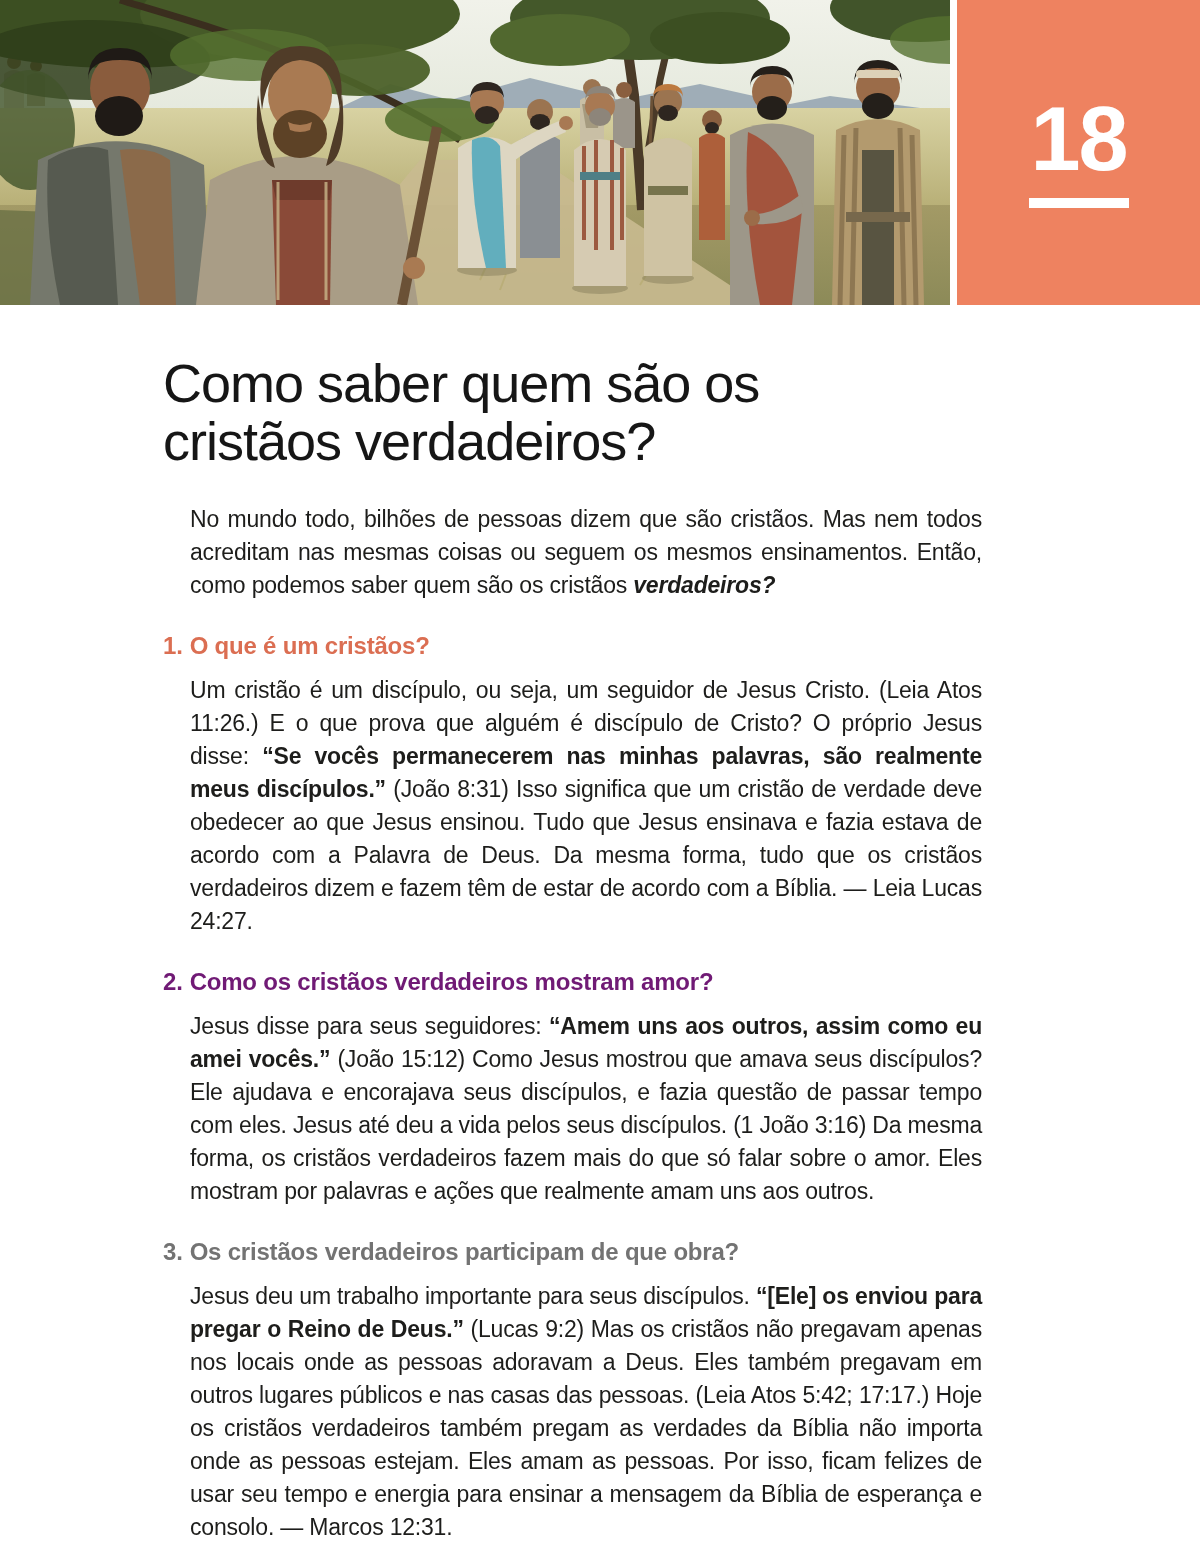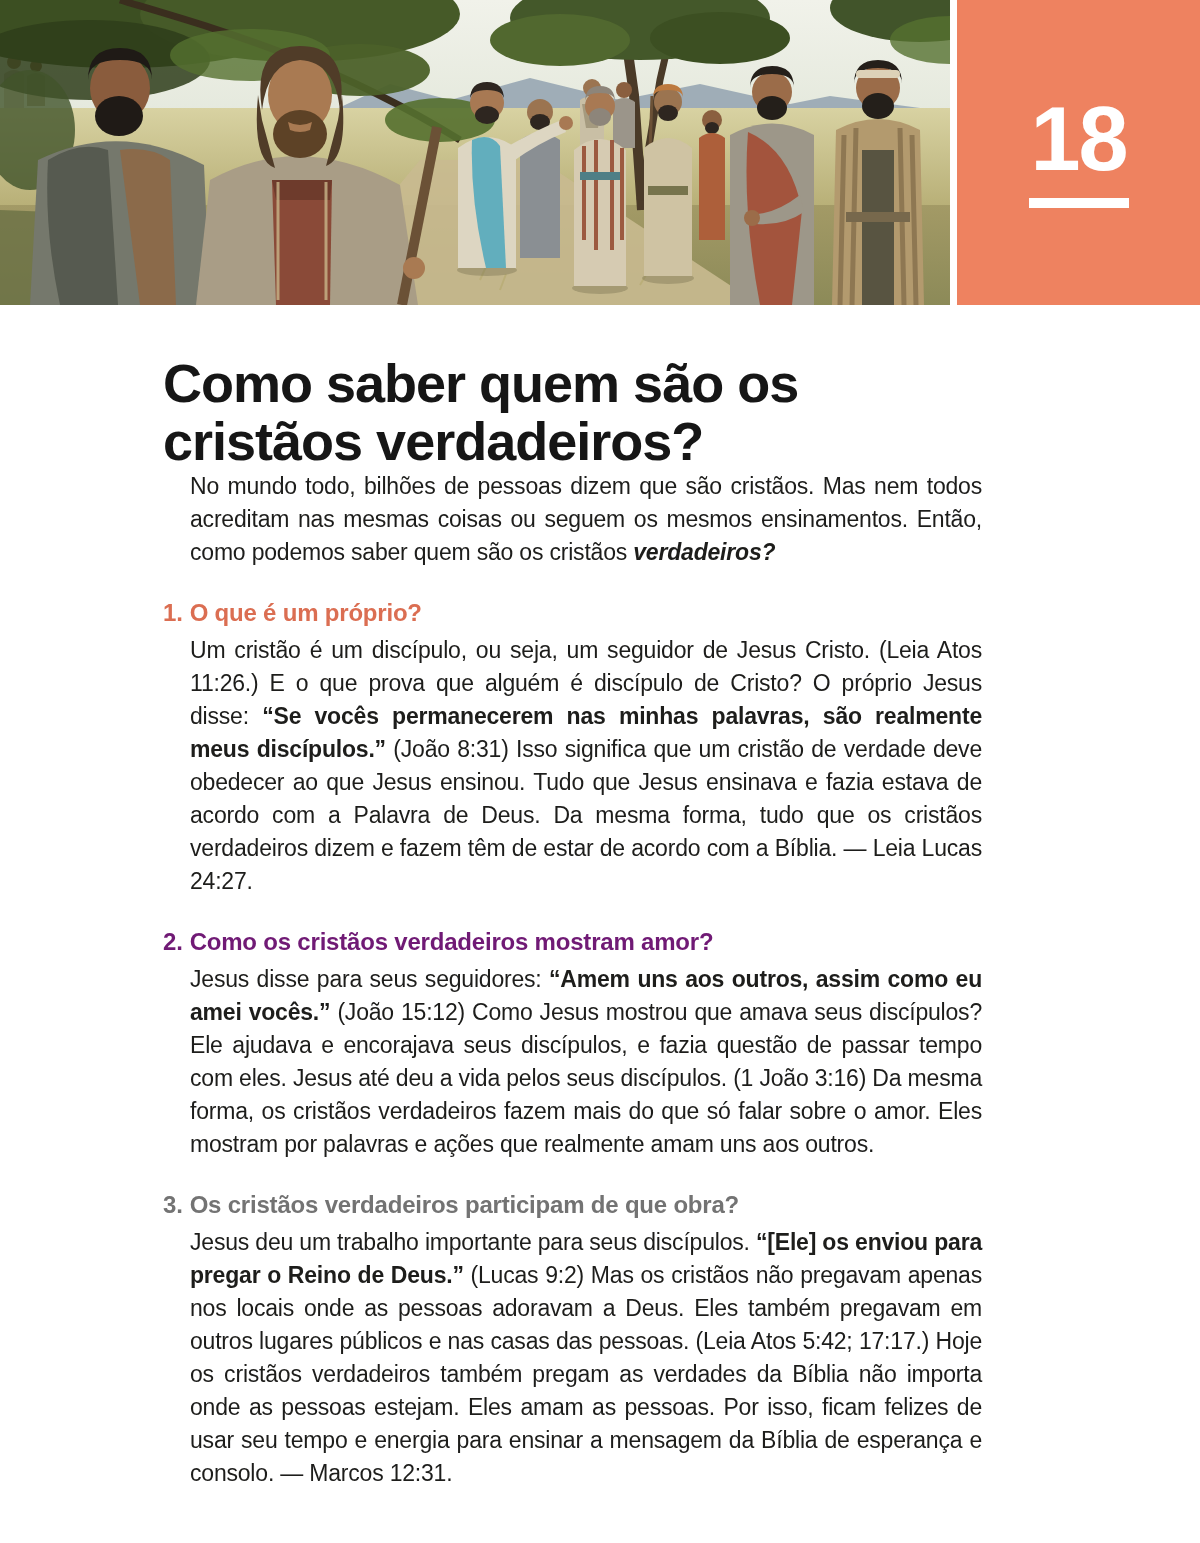--- a/index.html
+++ b/index.html
@@ -17,34 +17,34 @@
   }
   .lesson-number{
     color:#ffffff;font-weight:bold;font-size:90px;line-height:0.95;
     letter-spacing:-2px;
   }
   .lesson-underline{width:100px;height:10px;background:#ffffff;margin-top:16px;}
   
   .article{padding-left:163px;padding-right:218px;}
   .page-title{
     margin:49px 0 0 0;max-width:720px;
-    font-size:54px;line-height:58px;font-weight:bold;letter-spacing:-1px;
+    font-size:54px;line-height:58px;font-weight:normal;letter-spacing:-1px;
     color:#161616;
   }
   .para{
     width:792px;margin:0 0 0 27px;text-align:justify;
     font-size:23px;line-height:33px;letter-spacing:-0.2px;color:#1d1d1b;
   }
-  .intro{}
+  .intro{margin-top:33px;}
   .section-heading{
     margin:29px 0 0 0;font-size:24px;line-height:30px;font-weight:bold;
     letter-spacing:-0.2px;
   }
   .section-heading .num{margin-right:7px;}
-  .section .para{margin-top:6px;}
+  .section .para{margin-top:13px;}
   .b{font-weight:bold;}
   .i{font-style:italic;}
 </style>
 </head>
 <body>
 
 <div class="hero">
   <svg class="hero-photo" viewBox="0 0 950 305" preserveAspectRatio="none" role="img">
     <defs>
       <linearGradient id="sky" x1="0" y1="0" x2="0" y2="1">
@@ -214,21 +214,21 @@
 </div>
 
 <div class="article">
   <h1 class="page-title">Como saber quem são os cristãos verdadeiros?</h1>
 
   <p class="para intro"><span>No mundo todo, bilhões de pessoas dizem que são cristãos. Mas nem todos acreditam nas mesmas coisas ou seguem os mesmos ensinamentos. Então, como podemos saber quem são os cristãos </span><span class="b i">verdadeiros?</span></p>
 
   <div id="sections">
   <div class="section">
     <h2 class="section-heading" style="color: rgb(219, 110, 82);">
-      <span class="num">1.</span><span class="txt">O que é um próprio?</span>
+      <span class="num">1.</span><span class="txt">O que é um cristãos?</span>
     </h2>
     <p class="para"><span>Um cristão é um discípulo, ou seja, um seguidor de Jesus Cristo. (Leia Atos 11:26.) E o que prova que alguém é discípulo de Cristo? O próprio Jesus disse: </span><span class="b">“Se vocês permanecerem nas minhas palavras, são realmente meus discípulos.”</span><span> (João 8:31) Isso significa que um cristão de verdade deve obedecer ao que Jesus ensinou. Tudo que Jesus ensinava e fazia estava de acordo com a Palavra de Deus. Da mesma forma, tudo que os cristãos verdadeiros dizem e fazem têm de estar de acordo com a Bíblia. — Leia Lucas 24:27.</span></p>
   </div>
 
   <div class="section">
     <h2 class="section-heading" style="color: #701a75;">
       <span class="num">2.</span><span class="txt">Como os cristãos verdadeiros mostram amor?</span>
     </h2>
     <p class="para"><span>Jesus disse para seus seguidores: </span><span class="b">“Amem uns aos outros, assim como eu amei vocês.”</span><span> (João 15:12) Como Jesus mostrou que amava seus discípulos? Ele ajudava e encorajava seus discípulos, e fazia questão de passar tempo com eles. Jesus até deu a vida pelos seus discípulos. (1 João 3:16) Da mesma forma, os cristãos verdadeiros fazem mais do que só falar sobre o amor. Eles mostram por palavras e ações que realmente amam uns aos outros.</span></p>
   </div>

